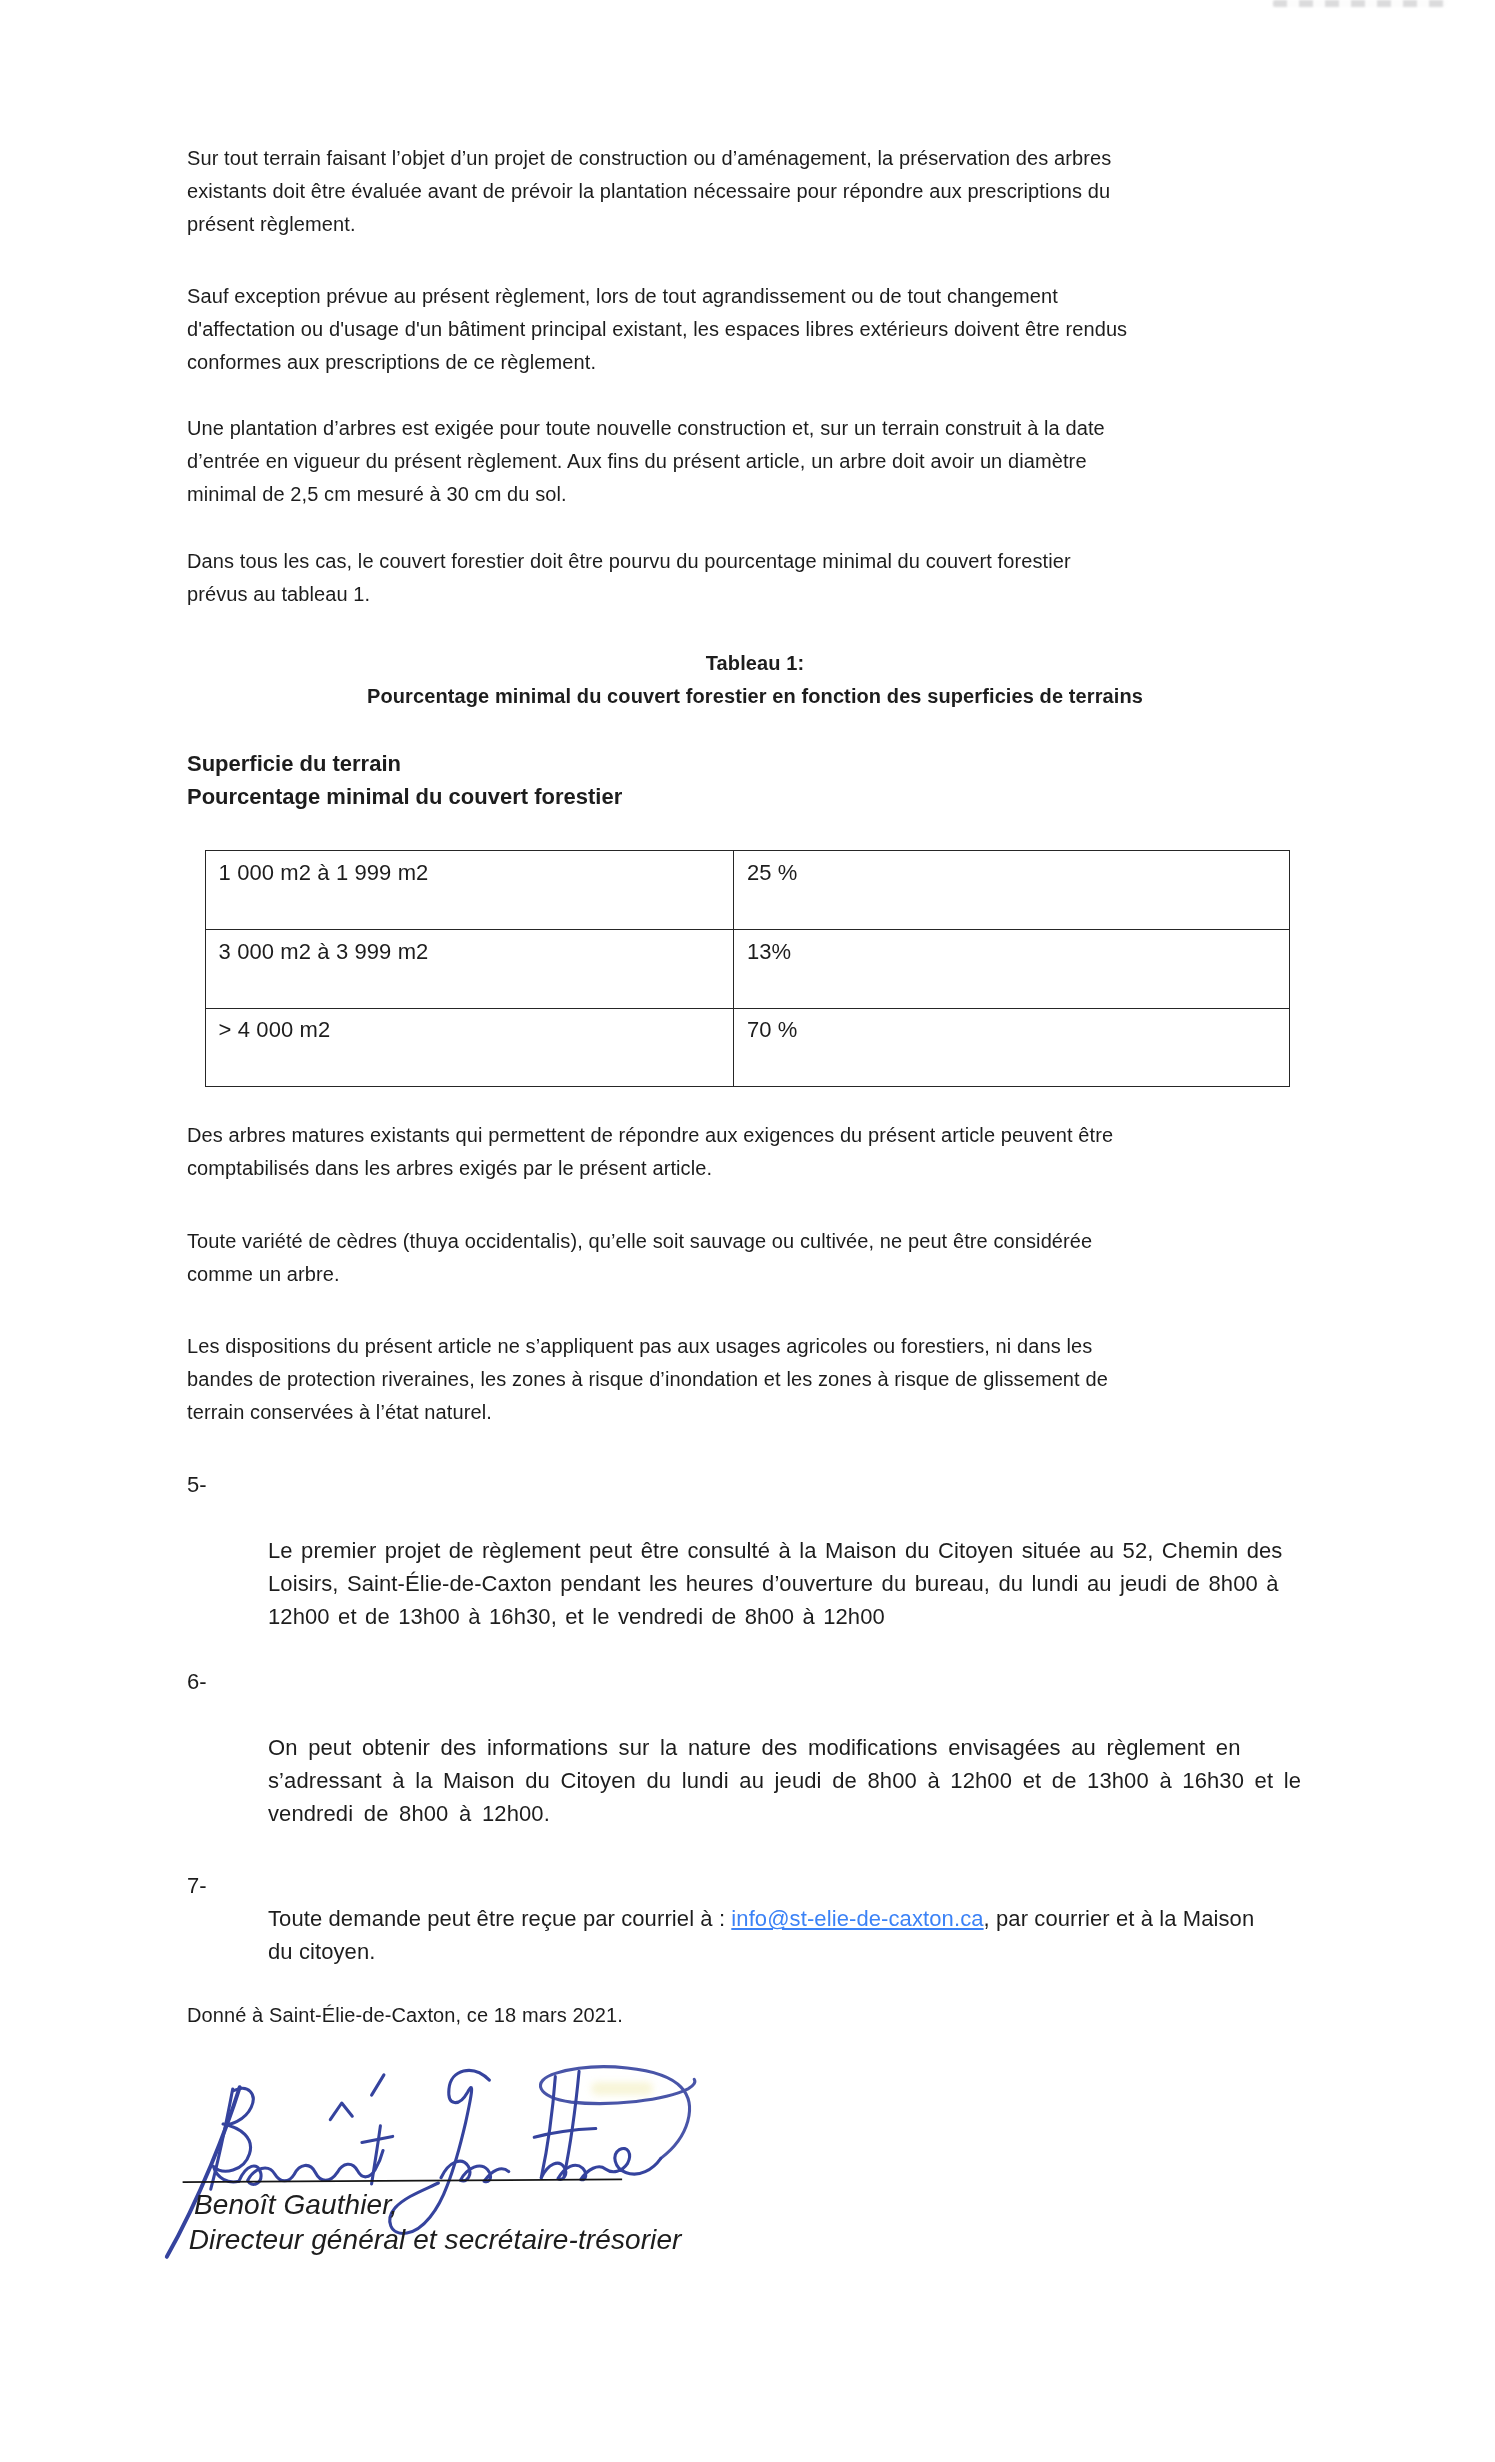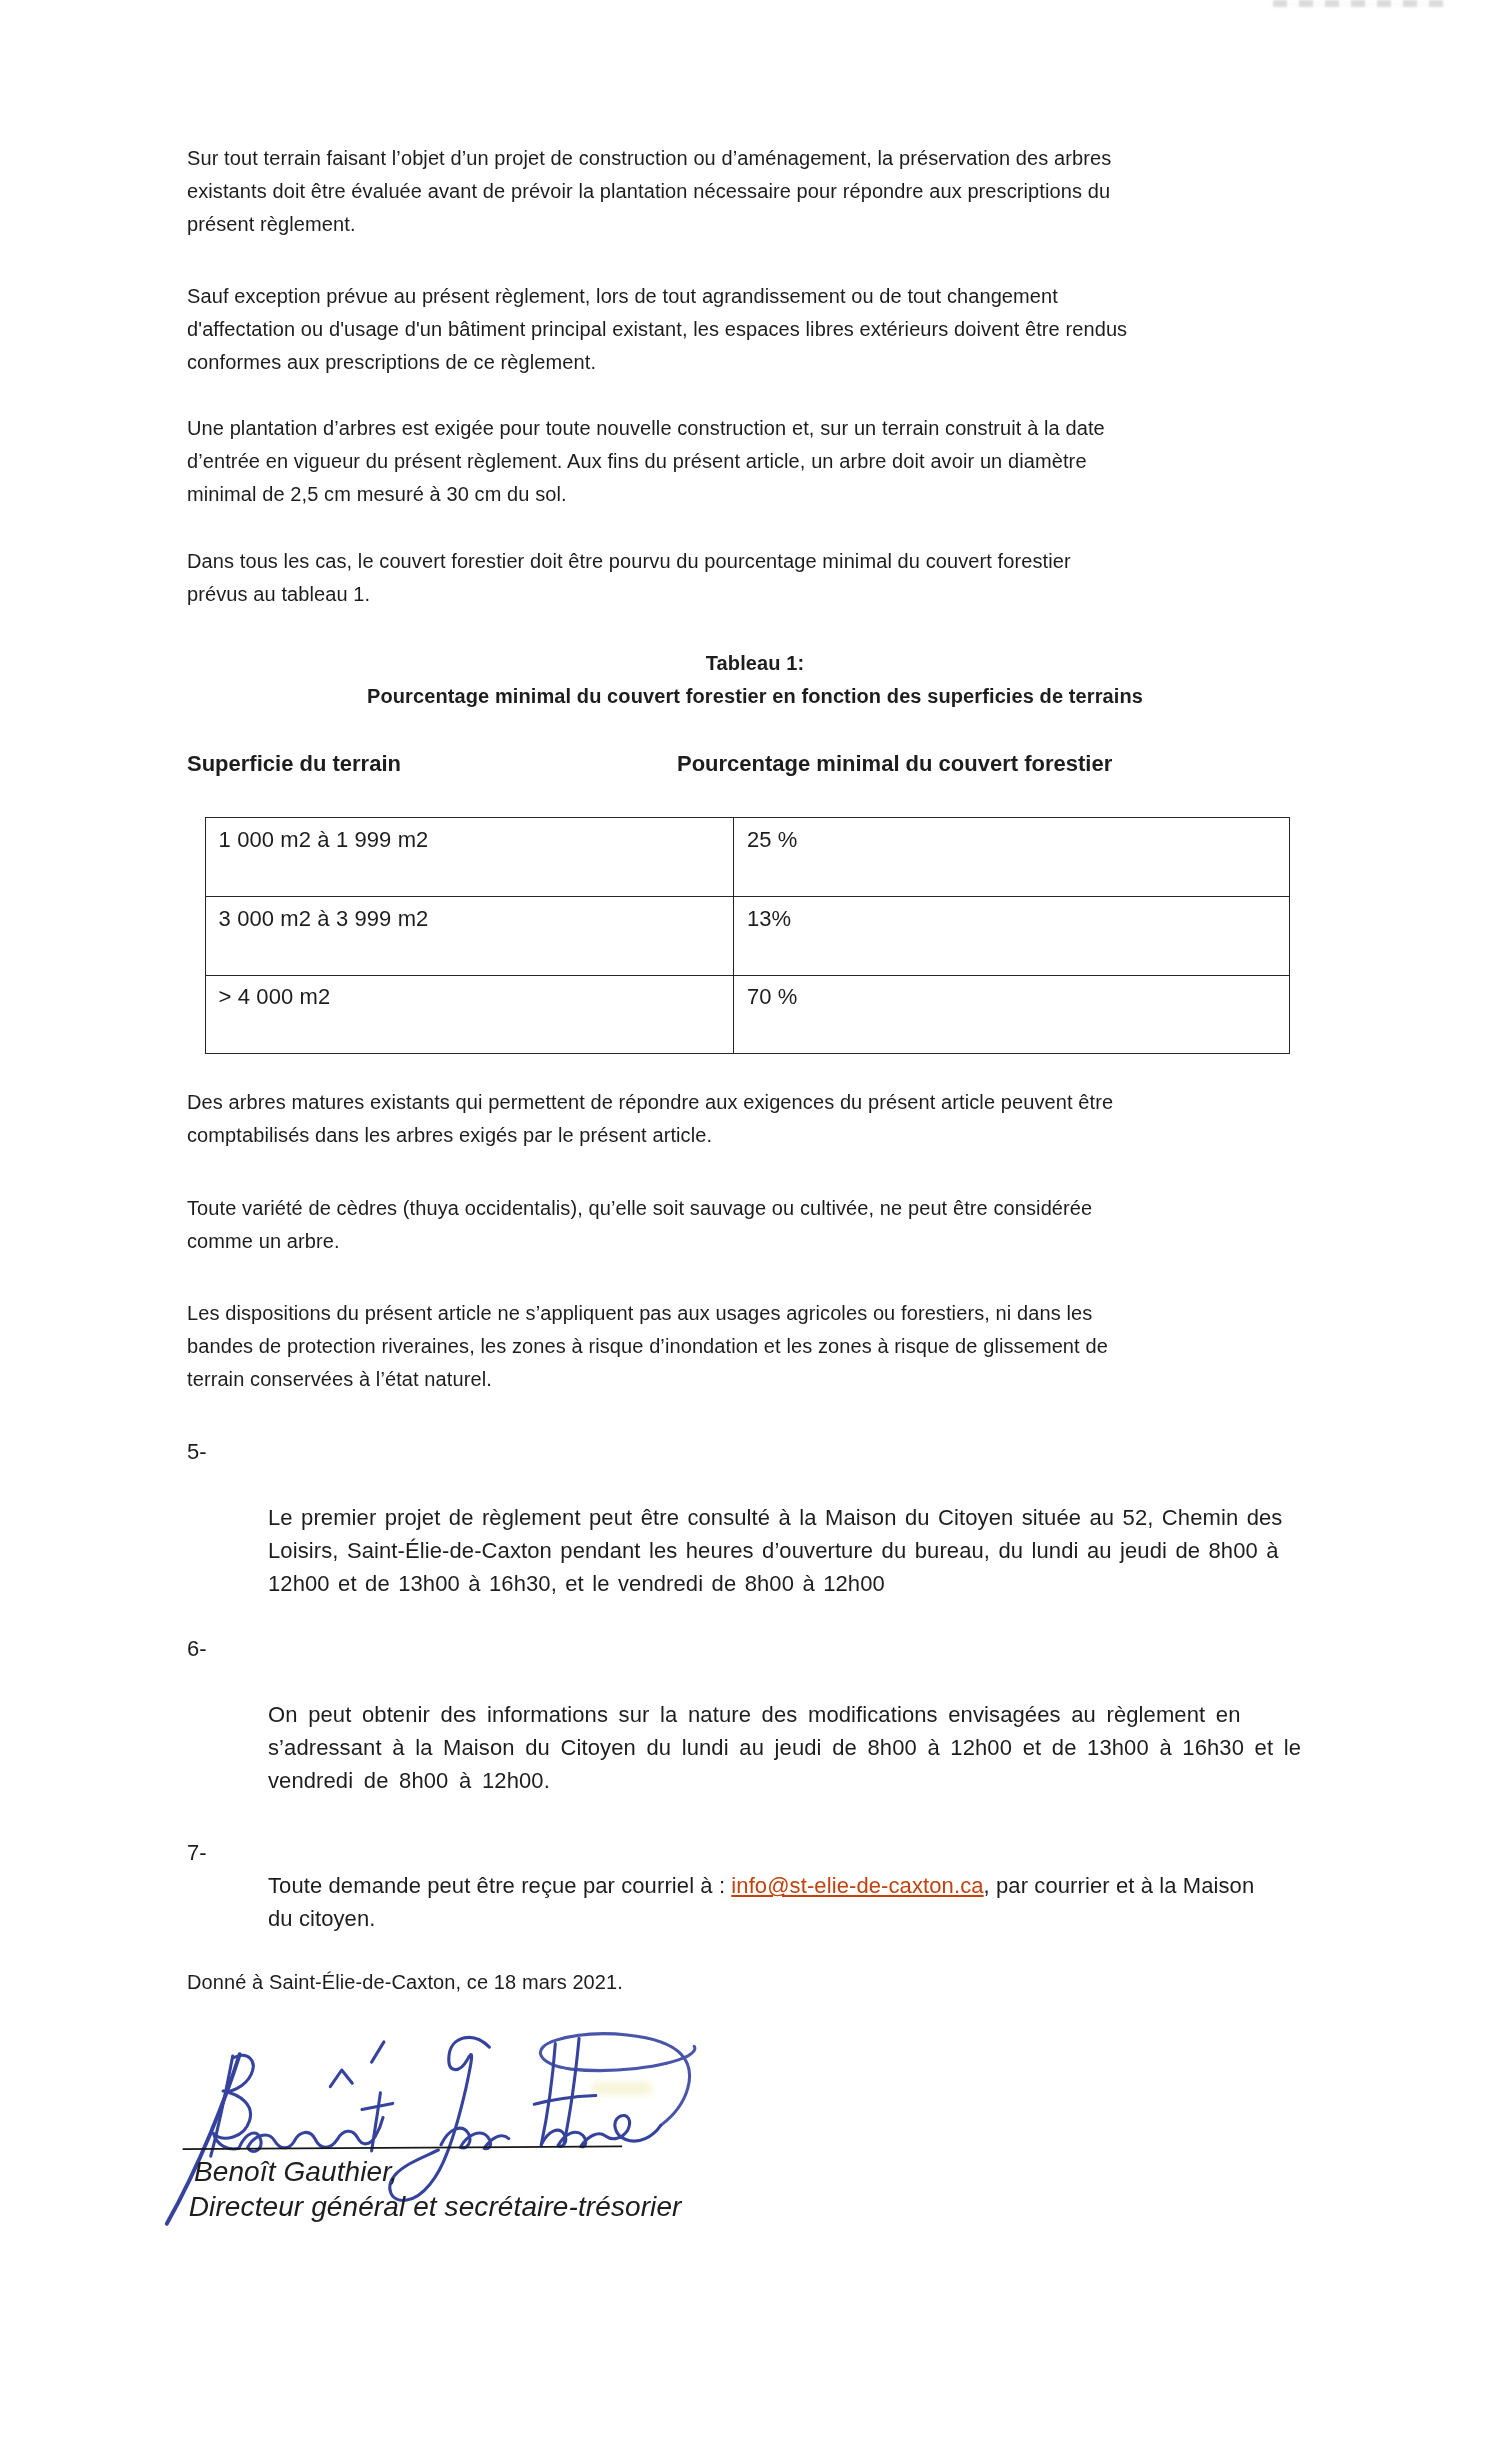--- a/index.html
+++ b/index.html
@@ -9,41 +9,41 @@
     font-family:"Liberation Sans","DejaVu Sans",sans-serif;
     color:#1d1d1d;
     -webkit-font-smoothing:antialiased;
   }
   .content{position:absolute;left:187px;top:142px;width:1136px;}
   .para{
     font-size:20px;line-height:33px;margin:0;
     white-space:pre-line;letter-spacing:0.1px;
   }
   .bold-block{font-weight:bold;text-align:center;}
-  .tbl-headers{display:flex;font-size:22px;line-height:33px;font-weight:bold;}
+  .tbl-headers{display:flex;font-size:22px;line-height:33px;font-weight:bold;flex-direction:column;}
   .tbl-headers .h1{width:490px;}
   table.tbl{
     border-collapse:collapse;margin-left:17.6px;
     table-layout:fixed;width:1047px;
   }
   table.tbl td{
     border:1.8px solid #262626;height:69px;vertical-align:top;
     font-size:22px;line-height:26px;padding:8.8px 5.3px 0 13px;
     letter-spacing:0.1px;
   }
   td.c1{width:509px;}
   td.c2{width:537px;}
   .nitem{
     position:relative;padding-left:81px;font-size:22px;line-height:33px;
     white-space:pre-line;letter-spacing:0.1px;
   }
   .nitem .num{position:absolute;left:0;top:0;white-space:nowrap;}
   .ws2{word-spacing:2.2px;}
   .ws5{word-spacing:4.4px;}
-  .email-link{color:#c2410c;text-decoration:underline;cursor:pointer;}
+  .email-link{color:#3b82f6;text-decoration:underline;cursor:pointer;}
   .sig-block{position:relative;height:237px;}
   .sig-svg{position:absolute;left:-29px;top:19.3px;}
   .sig-name,.sig-title{
     position:absolute;font-size:28px;line-height:33px;letter-spacing:0.1px;font-style:italic;
   }
   .sig-name{left:7px;top:156px;}
   .sig-title{left:1.8px;top:191px;}
   .scan-artifact-top{
     position:absolute;left:1273px;top:0;width:174px;height:7px;
     background:repeating-linear-gradient(90deg,

